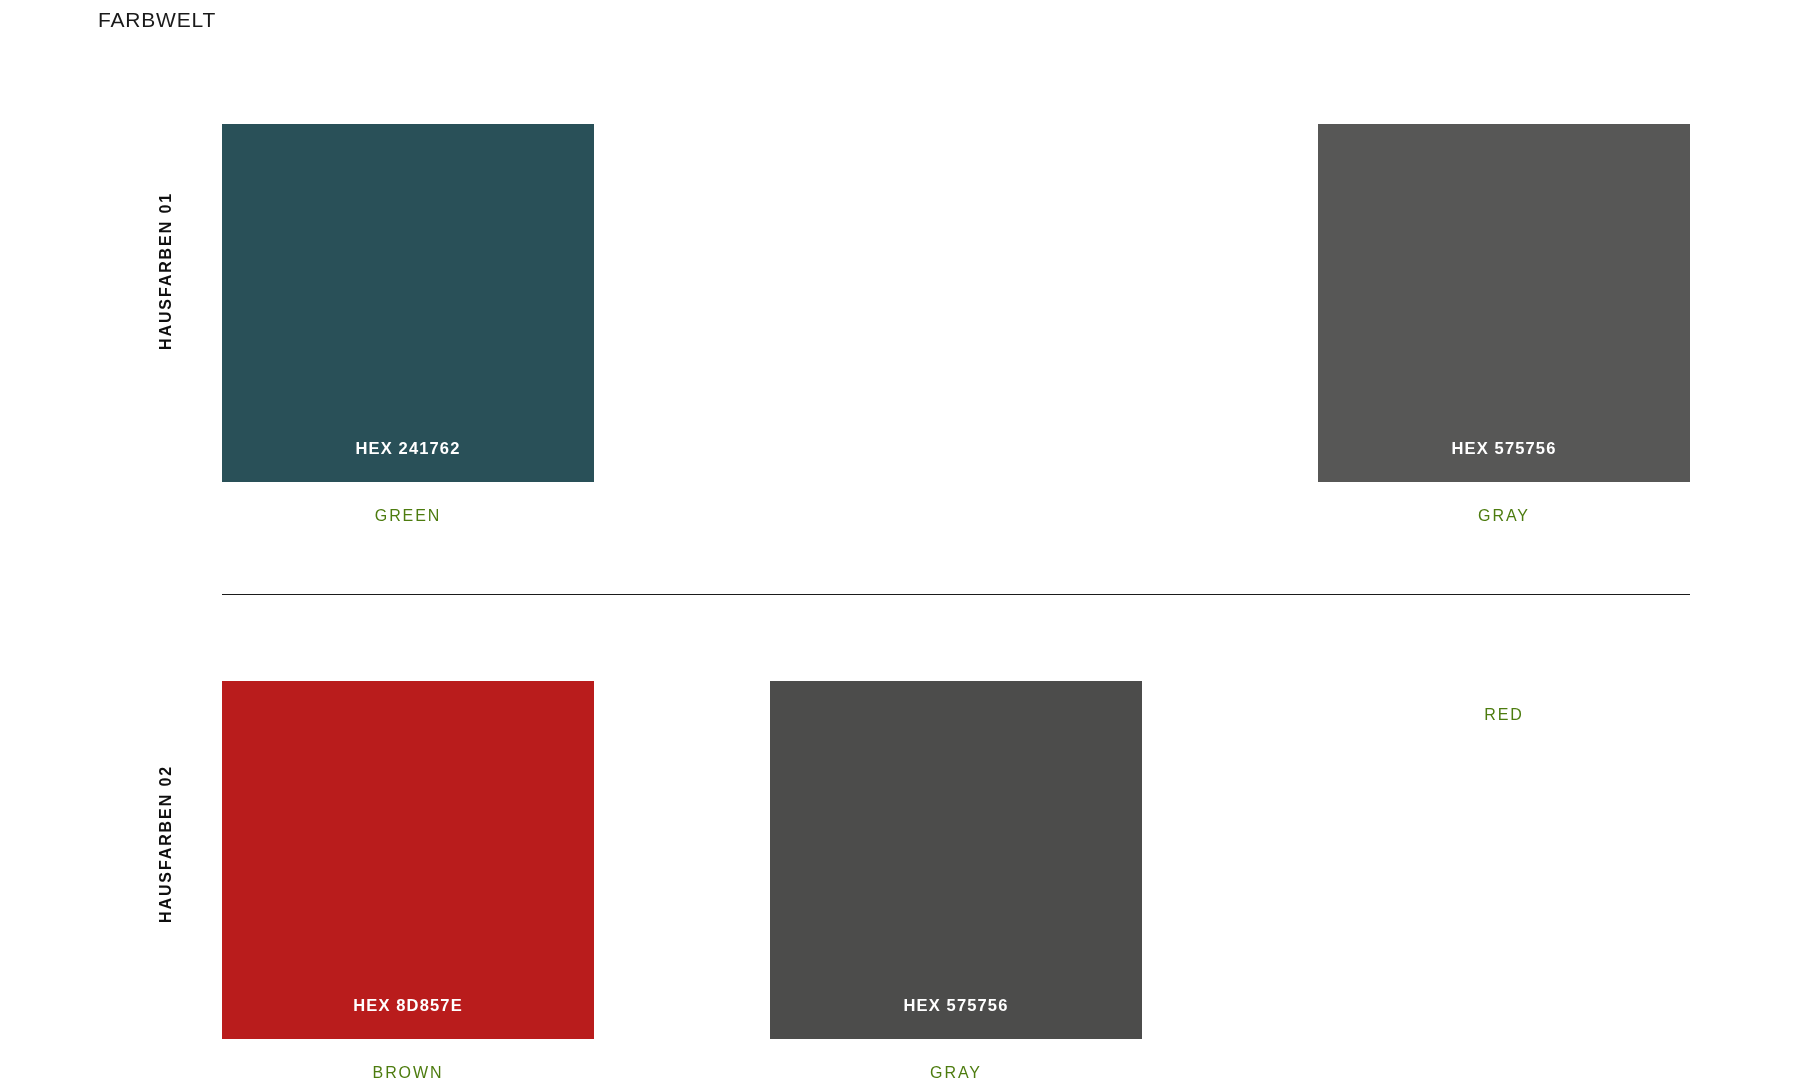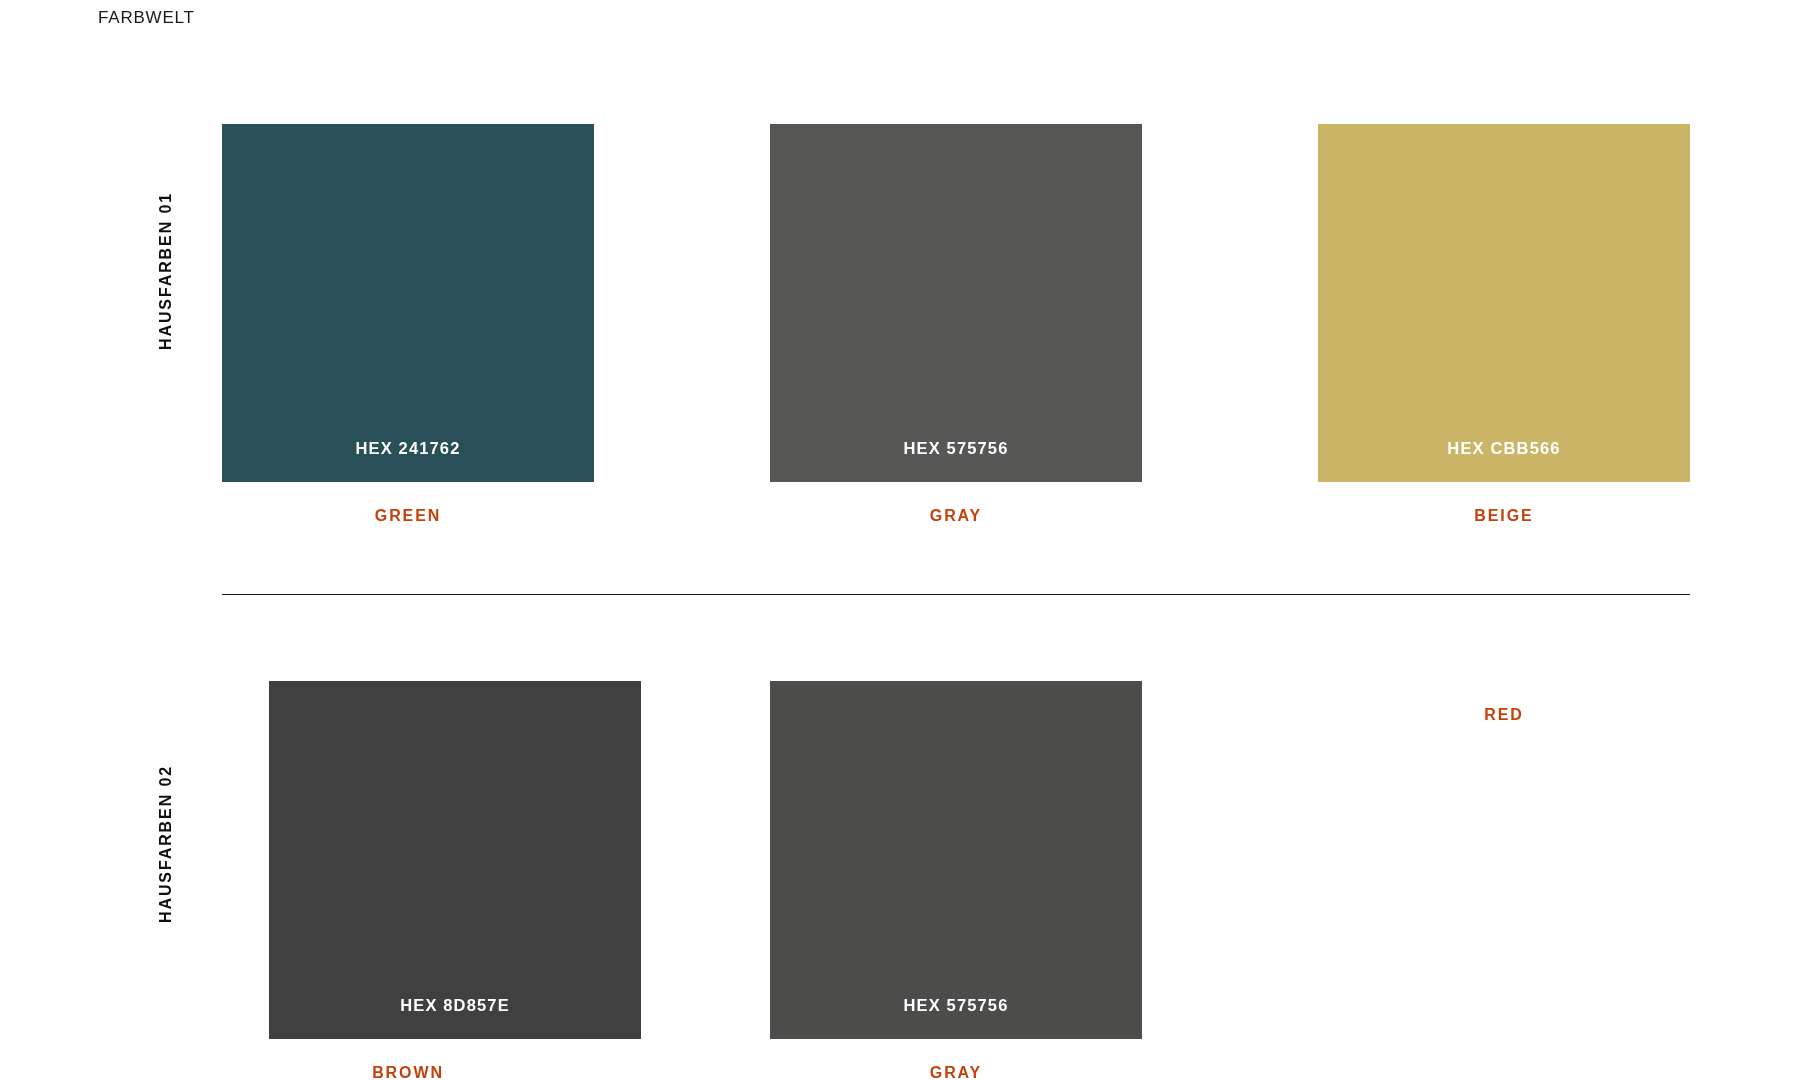--- a/index.html
+++ b/index.html
@@ -17,21 +17,21 @@
     width: 1800px;
     height: 1080px;
     background: #ffffff;
   }
 
   
   .page-title {
     position: absolute;
     left: 98px;
     top: 8px;
-    font-size: 17px;
+    font-size: 21px;
     font-weight: 400;
     letter-spacing: 0.8px;
     color: #1a1a1a;
     white-space: nowrap;
   }
 
   
   .group {
     position: absolute;
     left: 0;
@@ -104,23 +104,23 @@
     letter-spacing: 1.15px;
     color: #ffffff;
     margin-bottom: 24px;
     white-space: nowrap;
   }
 
   .swatch-name {
     margin-top: 25px;
     text-align: center;
     font-size: 16px;
-    font-weight: 700;
+    font-weight: 400;
     letter-spacing: 1.9px;
-    color: #c2410c;
+    color: #4d7c0f;
     white-space: nowrap;
   }
 
   
   .divider {
     position: absolute;
     left: 222px;
     top: 594px;
     width: 1468px;
     height: 1px;
@@ -151,44 +151,38 @@
         <div class="swatch-name">GREEN</div>
       </div>
 
       <div class="swatch-cell">
         <div class="swatch-chip" id="chip-0-1" style="background: rgb(87, 87, 86);">
           <span class="swatch-hex" style="color: rgb(255, 255, 255);">HEX 575756</span>
         </div>
         <div class="swatch-name">GRAY</div>
       </div>
 
-      <div class="swatch-cell">
-        <div class="swatch-chip" id="chip-0-2" style="background: rgb(203, 181, 102);">
-          <span class="swatch-hex" style="color: rgb(255, 255, 255);">HEX CBB566</span>
-        </div>
-        <div class="swatch-name">BEIGE</div>
-      </div>
 
     </div>
   </div>
 
   <div class="divider"></div>
 
   <div class="group group-02">
 
     <div class="group-label-wrap">
       <div class="group-label">
         <span class="group-label-inner">HAUSFARBEN 02</span>
       </div>
     </div>
 
     <div class="swatch-row">
 
       <div class="swatch-cell">
-        <div class="swatch-chip" id="chip-1-0" style="background: #404040; margin-left: 47px;">
+        <div class="swatch-chip" id="chip-1-0" style="background: #b91c1c;">
           <span class="swatch-hex" style="color: rgb(255, 255, 255);">HEX 8D857E</span>
         </div>
         <div class="swatch-name">BROWN</div>
       </div>
 
       <div class="swatch-cell">
         <div class="swatch-chip" id="chip-1-1" style="background: rgb(76, 76, 75);">
           <span class="swatch-hex" style="color: rgb(255, 255, 255);">HEX 575756</span>
         </div>
         <div class="swatch-name">GRAY</div>

